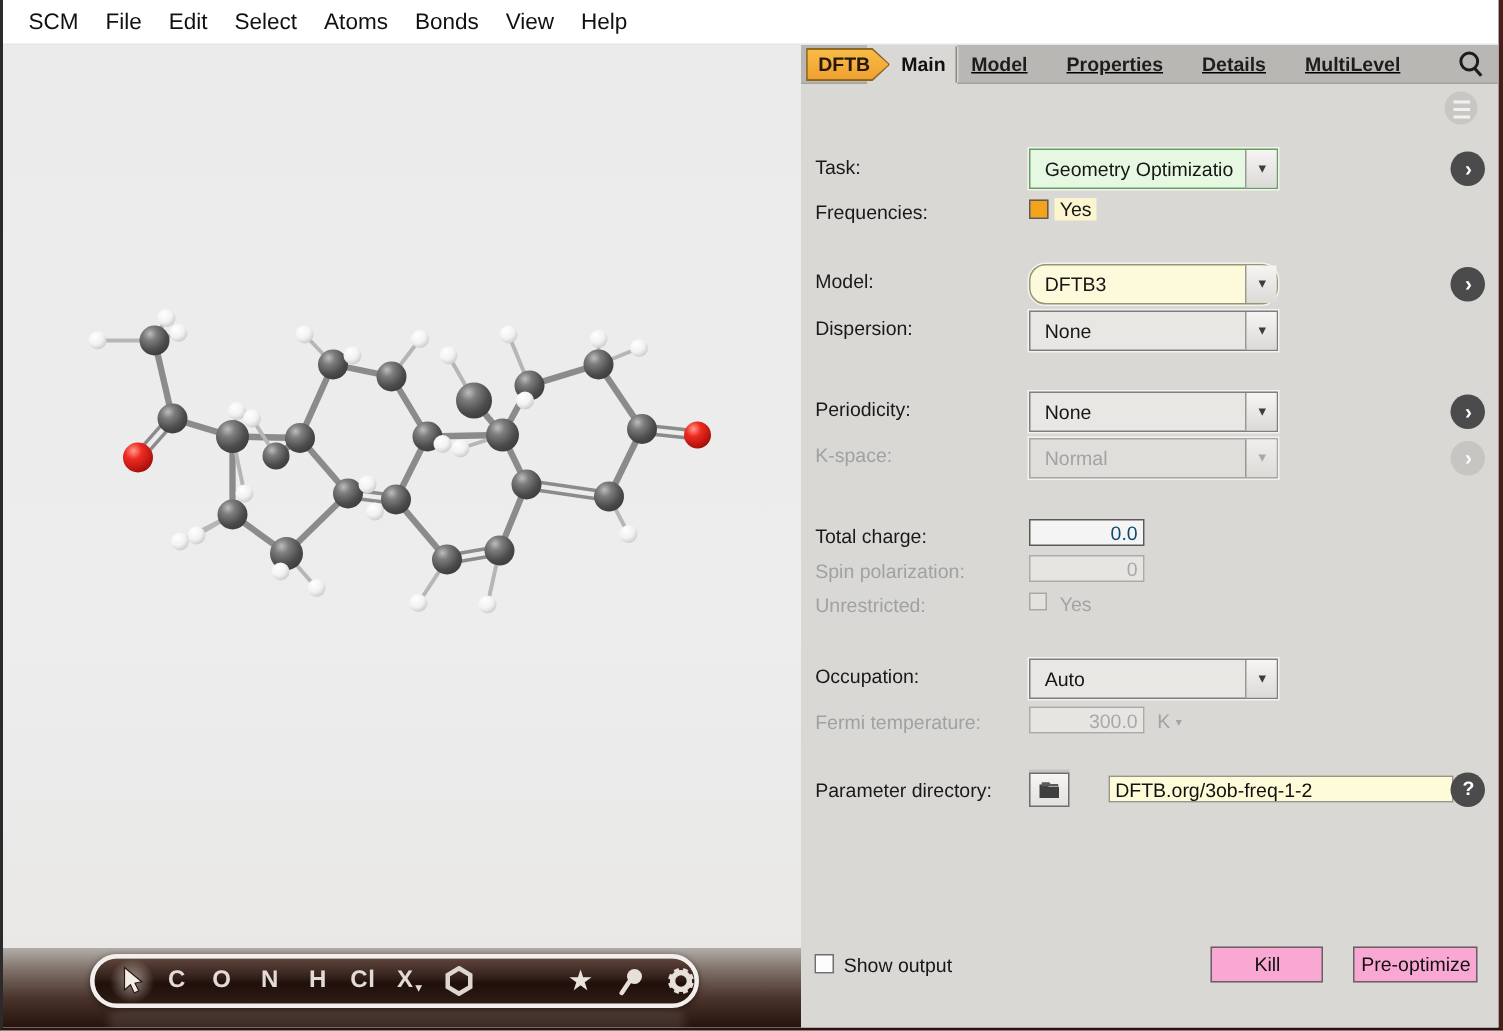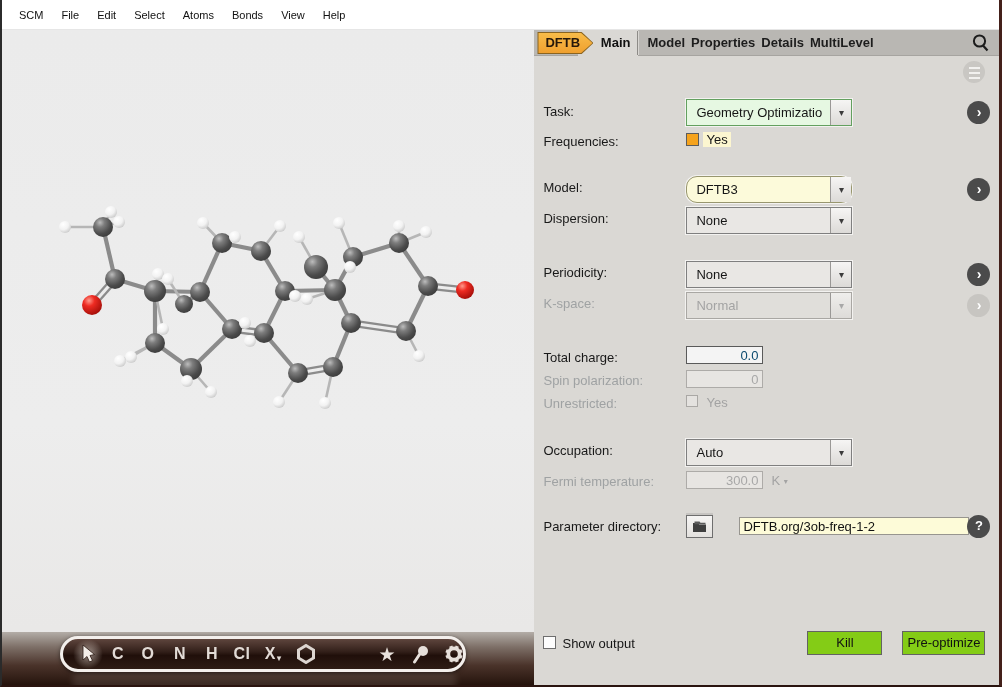--- a/index.html
+++ b/index.html
@@ -11,21 +11,21 @@
     border-right:3px solid #44201a;
     border-bottom:2px solid #2a140f;
     position:relative;
   }
   
   .menubar {
     height:30px; background:#ffffff; display:flex; align-items:center;
     padding-left:8px; border-bottom:1px solid #e6e6e6;
   }
   .menubar .menu-item {
-    font-size:11px; color:#111; padding:0 9px; cursor:default; line-height:30px;
+    font-size:15px; color:#111; padding:0 9px; cursor:default; line-height:30px;
   }
   
   .main { display:flex; height:656px; }
   
   .viewer {
     width:533px; height:656px; position:relative; overflow:hidden;
     background:linear-gradient(180deg,#ebebeb 0%, #ededed 60%, #e9e8e7 91%);
   }
   .viewer svg.mol { position:absolute; left:0; top:0; }
   .bottom-band {
@@ -75,21 +75,21 @@
     clip-path:polygon(0 0, 79% 0, 100% 50%, 79% 100%, 0 100%);
     background:#8a6420; padding:1px;
   }
   .dftb-badge {
     width:100%; height:100%;
     clip-path:polygon(0 0, 79% 0, 100% 50%, 79% 100%, 0 100%);
     background:linear-gradient(180deg,#f8bc49 0%, #efa02f 100%);
     font-size:13px; font-weight:bold; color:#26180a; line-height:20px; padding-left:7px;
   }
   .tab-sep { position:absolute; left:103px; top:1px; width:1px; height:24px; background:#79777414; border-left:1px solid #8d8b87; border-right:1px solid #d8d6d2; }
-  .tabs-rest { position:absolute; left:113px; top:0; height:40px; display:flex; gap:6px; }
+  .tabs-rest { position:absolute; left:113px; top:0; height:40px; display:flex; gap:26px;text-decoration:underline; }
   .tabs-rest .tab { font-size:13px; font-weight:bold; color:#1d1d1d; line-height:26px; cursor:pointer; }
   .search-btn { position:absolute; right:8px; top:3px; width:20px; height:20px; cursor:pointer; }
   
   .circ {
     position:absolute; width:23px; height:23px; border-radius:50%;
     background:#4b4b4b; color:#fff; text-align:center; font-weight:bold;
     font-size:14px; line-height:22px; cursor:pointer;
   }
   .circ.disabled { background:#c7c5c1; color:#fff; cursor:default; }
   .hamburger { position:absolute; left:429px; top:31px; width:22px; height:22px; border-radius:50%; background:#c9c7c3; }
@@ -133,21 +133,21 @@
     border:1px solid #6e6e6e; background:linear-gradient(180deg,#f6f5f4,#e3e1de);
     display:flex; align-items:center; justify-content:center; cursor:pointer;
     box-shadow:0 -2px 0 #c6c4c1;
   }
   .param-input {
     position:absolute; left:205px; top:487px; width:230px; height:18px;
     border:1px solid #97958f; background:#fdfbd8; font-size:13px; color:#111;
     padding-left:3px; font-family:"Liberation Sans", sans-serif;
   }
   .btn {
-    position:absolute; height:24px; border:1px solid #636363; background:#84cc16;
+    position:absolute; height:24px; border:1px solid #636363; background:#f9a8d4;
     font-size:13px; color:#111; text-align:center; line-height:22px; cursor:pointer;
     font-family:"Liberation Sans", sans-serif;
   }
   #kill-btn { left:273px; top:601px; width:75px; }
   #preopt-btn { left:368px; top:601px; width:83px; }
   #show-output-label { position:absolute; left:28px; top:606px; font-size:13px; color:#161616; }
 </style>
 </head>
 <body>
 

